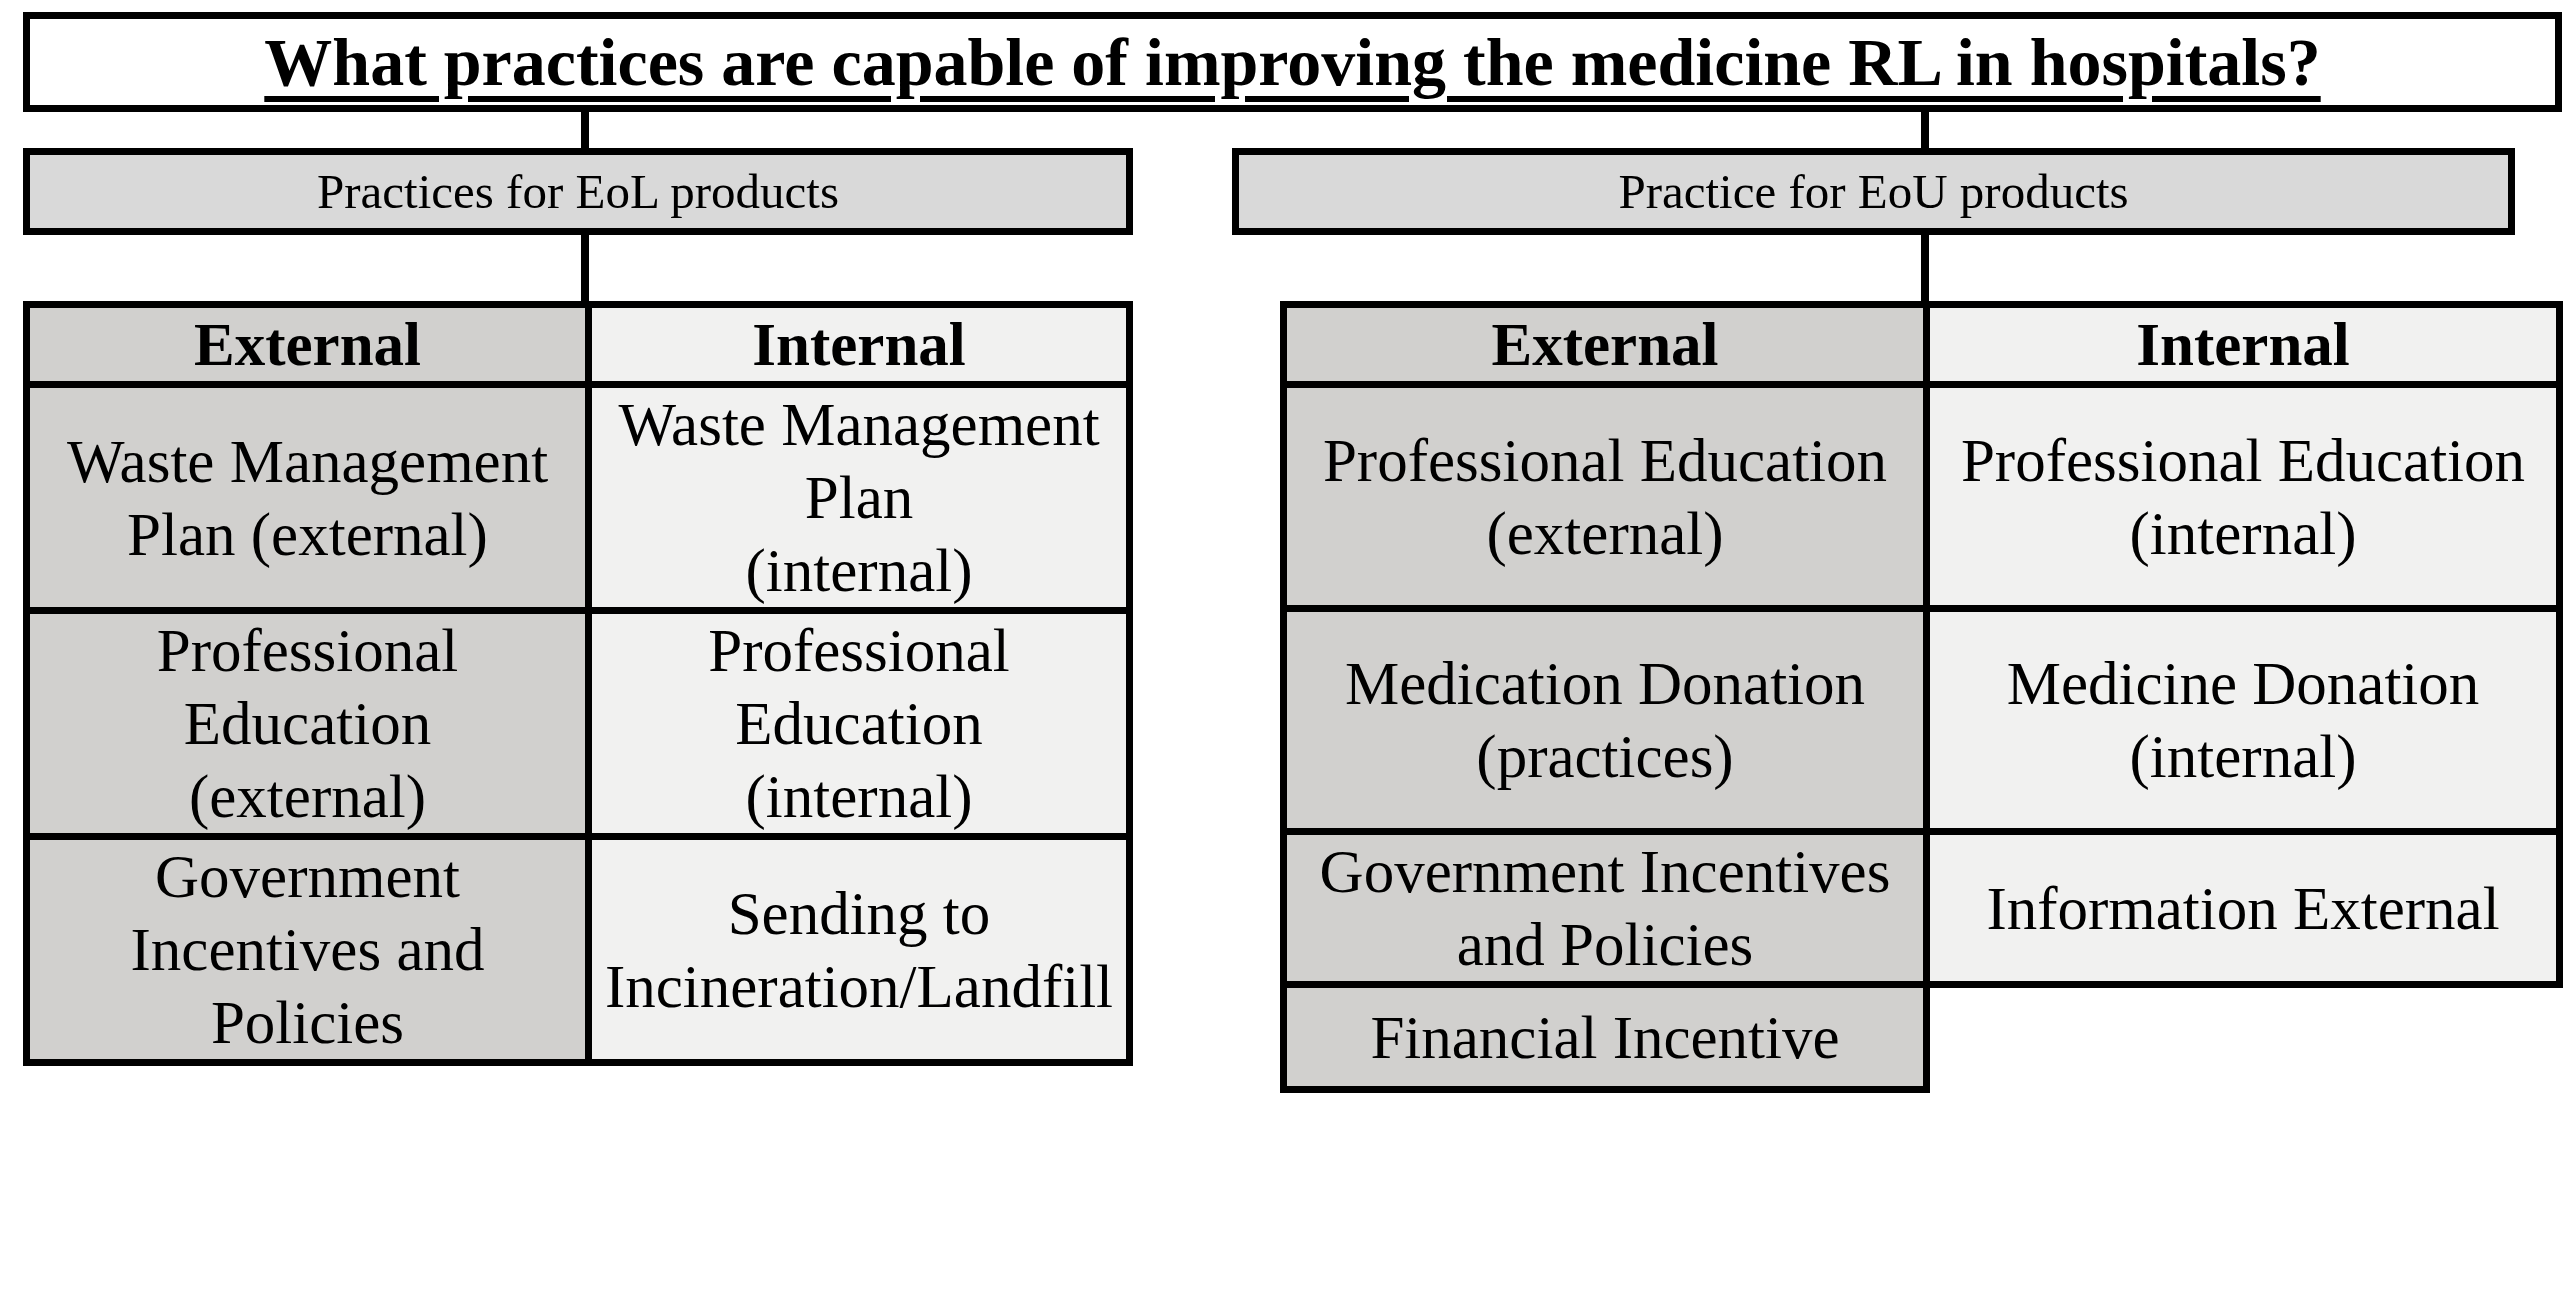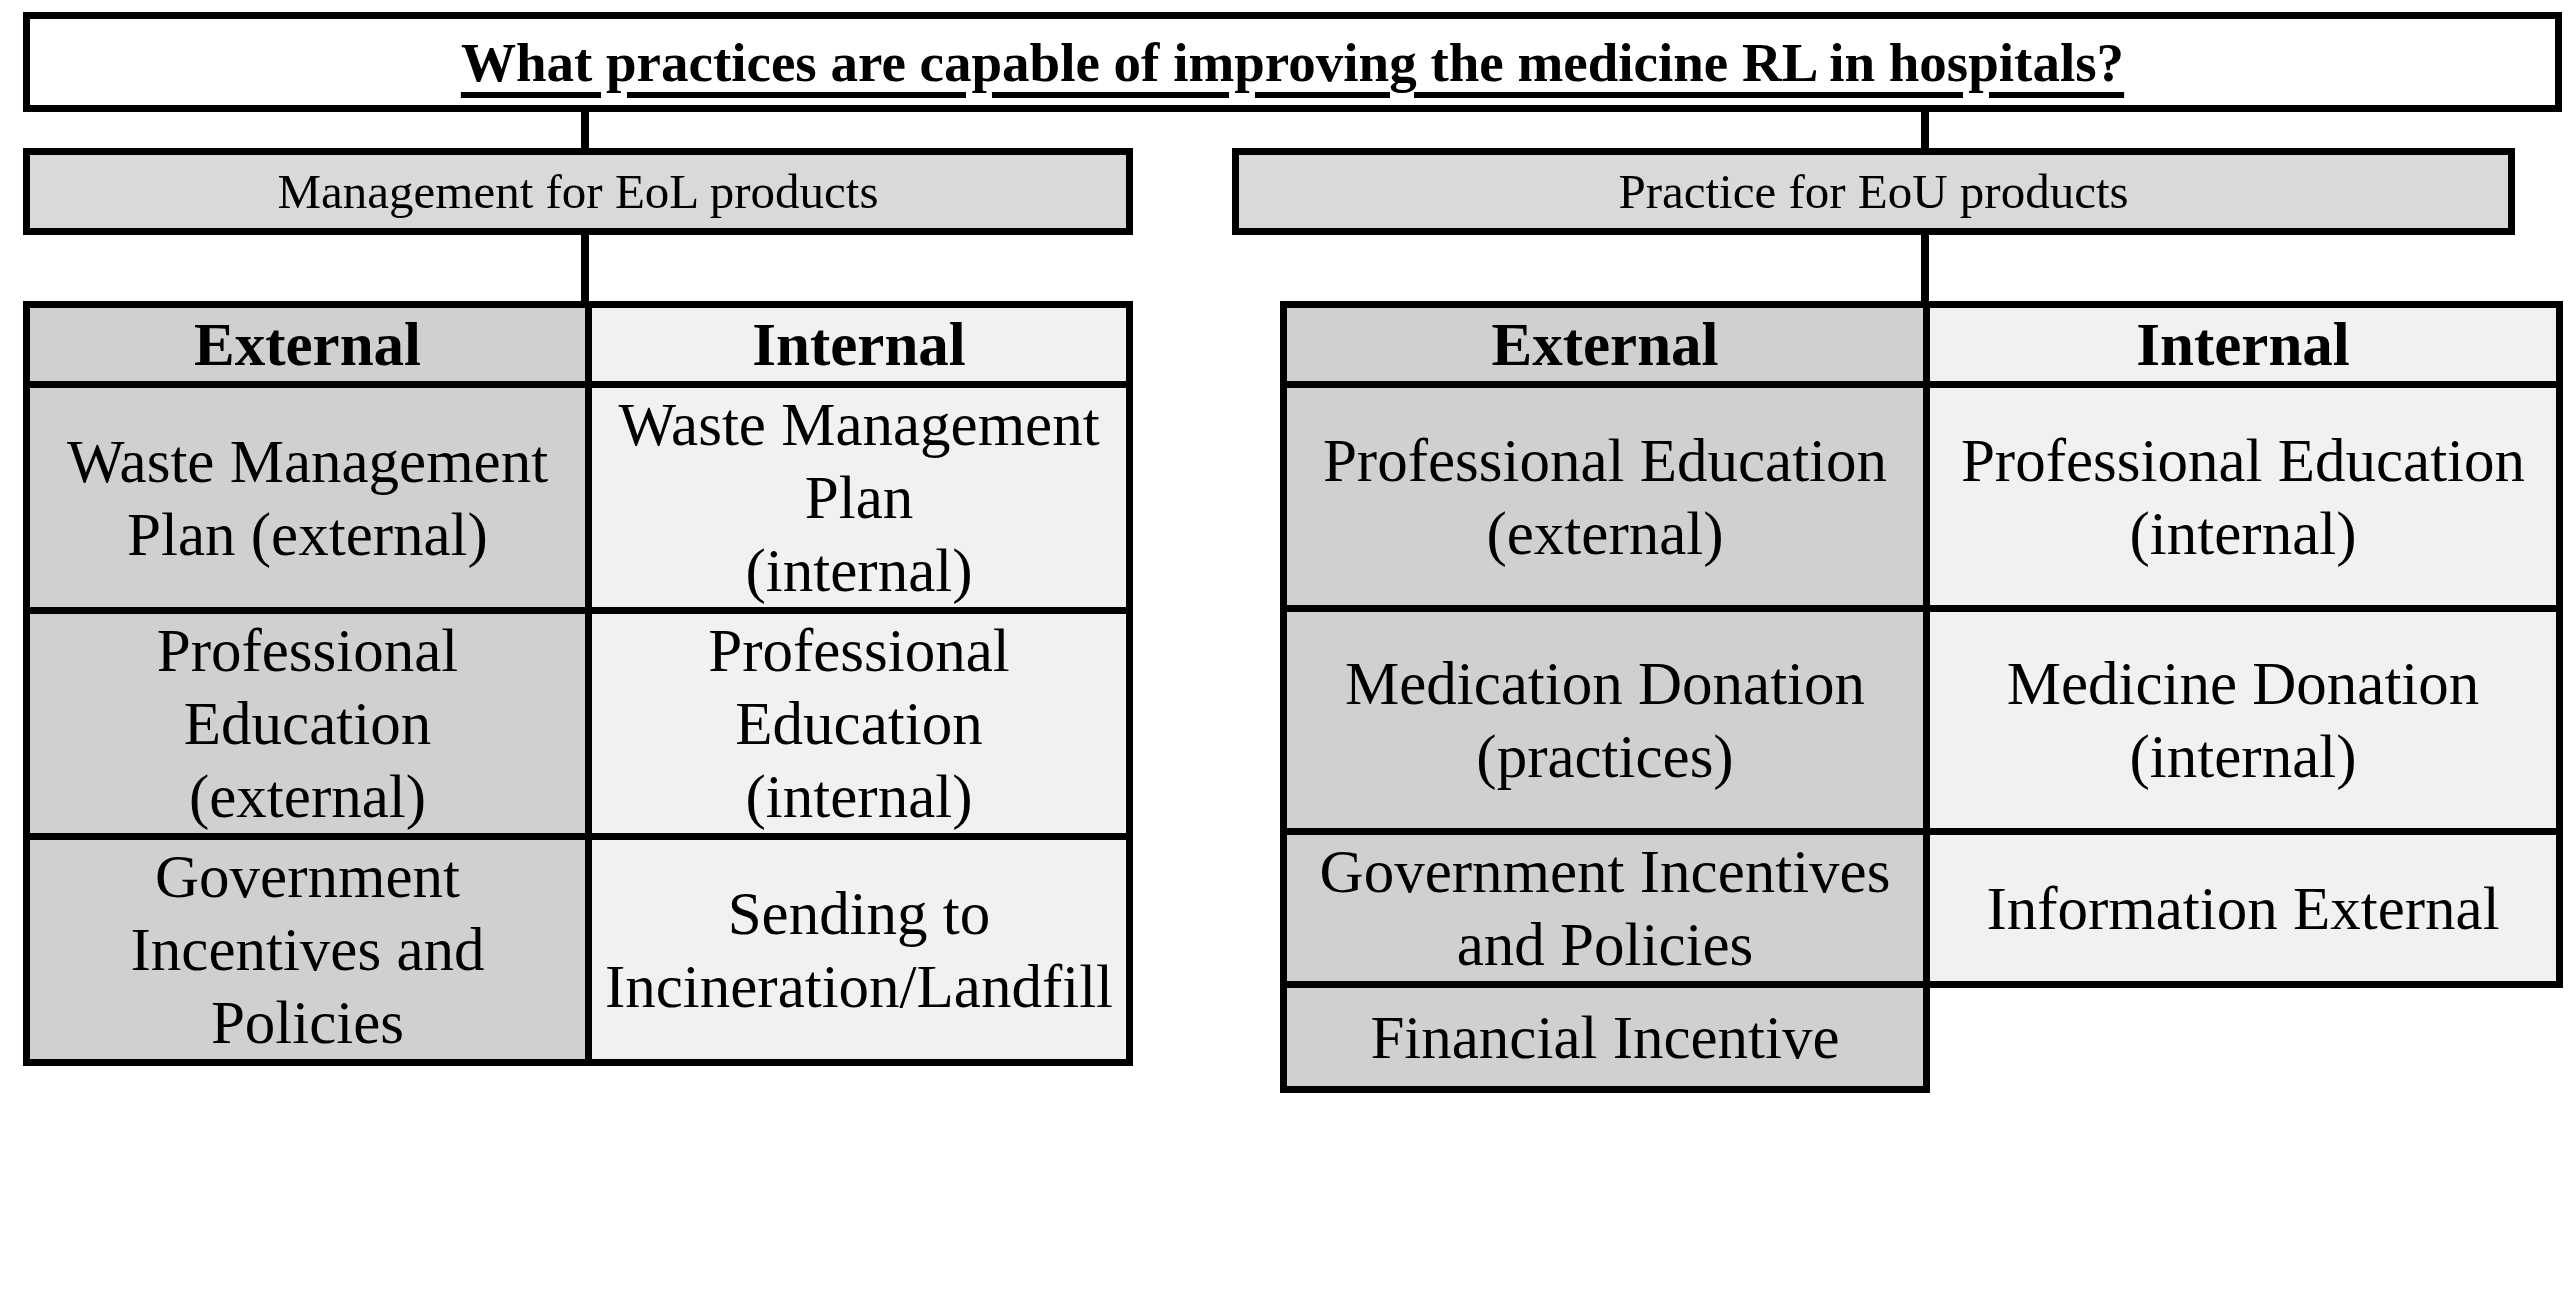--- a/index.html
+++ b/index.html
@@ -33,21 +33,21 @@
 
   .title-box {
     position: absolute;
     left: 23px; top: 12.4px; width: 2539px; height: 100px;
     background: var(--page-bg);
     border: 7.7px solid var(--border);
     display: flex; align-items: center; justify-content: center;
     z-index: 1;
   }
   .title-text {
-    font-size: 55px; font-weight: bold;
+    font-size: 68px; font-weight: bold;
     text-decoration: underline;
     text-decoration-thickness: 6.2px;
     text-underline-offset: 10.8px;
     white-space: nowrap;
   }
 
   .branch-header {
     position: absolute;
     top: 148px; height: 87px;
     background: var(--branch-header-bg);
@@ -96,21 +96,21 @@
 <div class="canvas">
 
   <div class="connector left"></div>
   <div class="connector right"></div>
 
   <div class="title-box">
     <span class="title-text">What practices are capable of improving the medicine RL in hospitals?</span>
   </div>
 
   <div class="branch-header left">
-    <span>Management for EoL products</span>
+    <span>Practices for EoL products</span>
   </div>
 
   <div class="branch-header right">
     <span>Practice for EoU products</span>
   </div>
 
   <table class="practice-table left">
     <colgroup>
         <col style="width:562px">
         <col>

